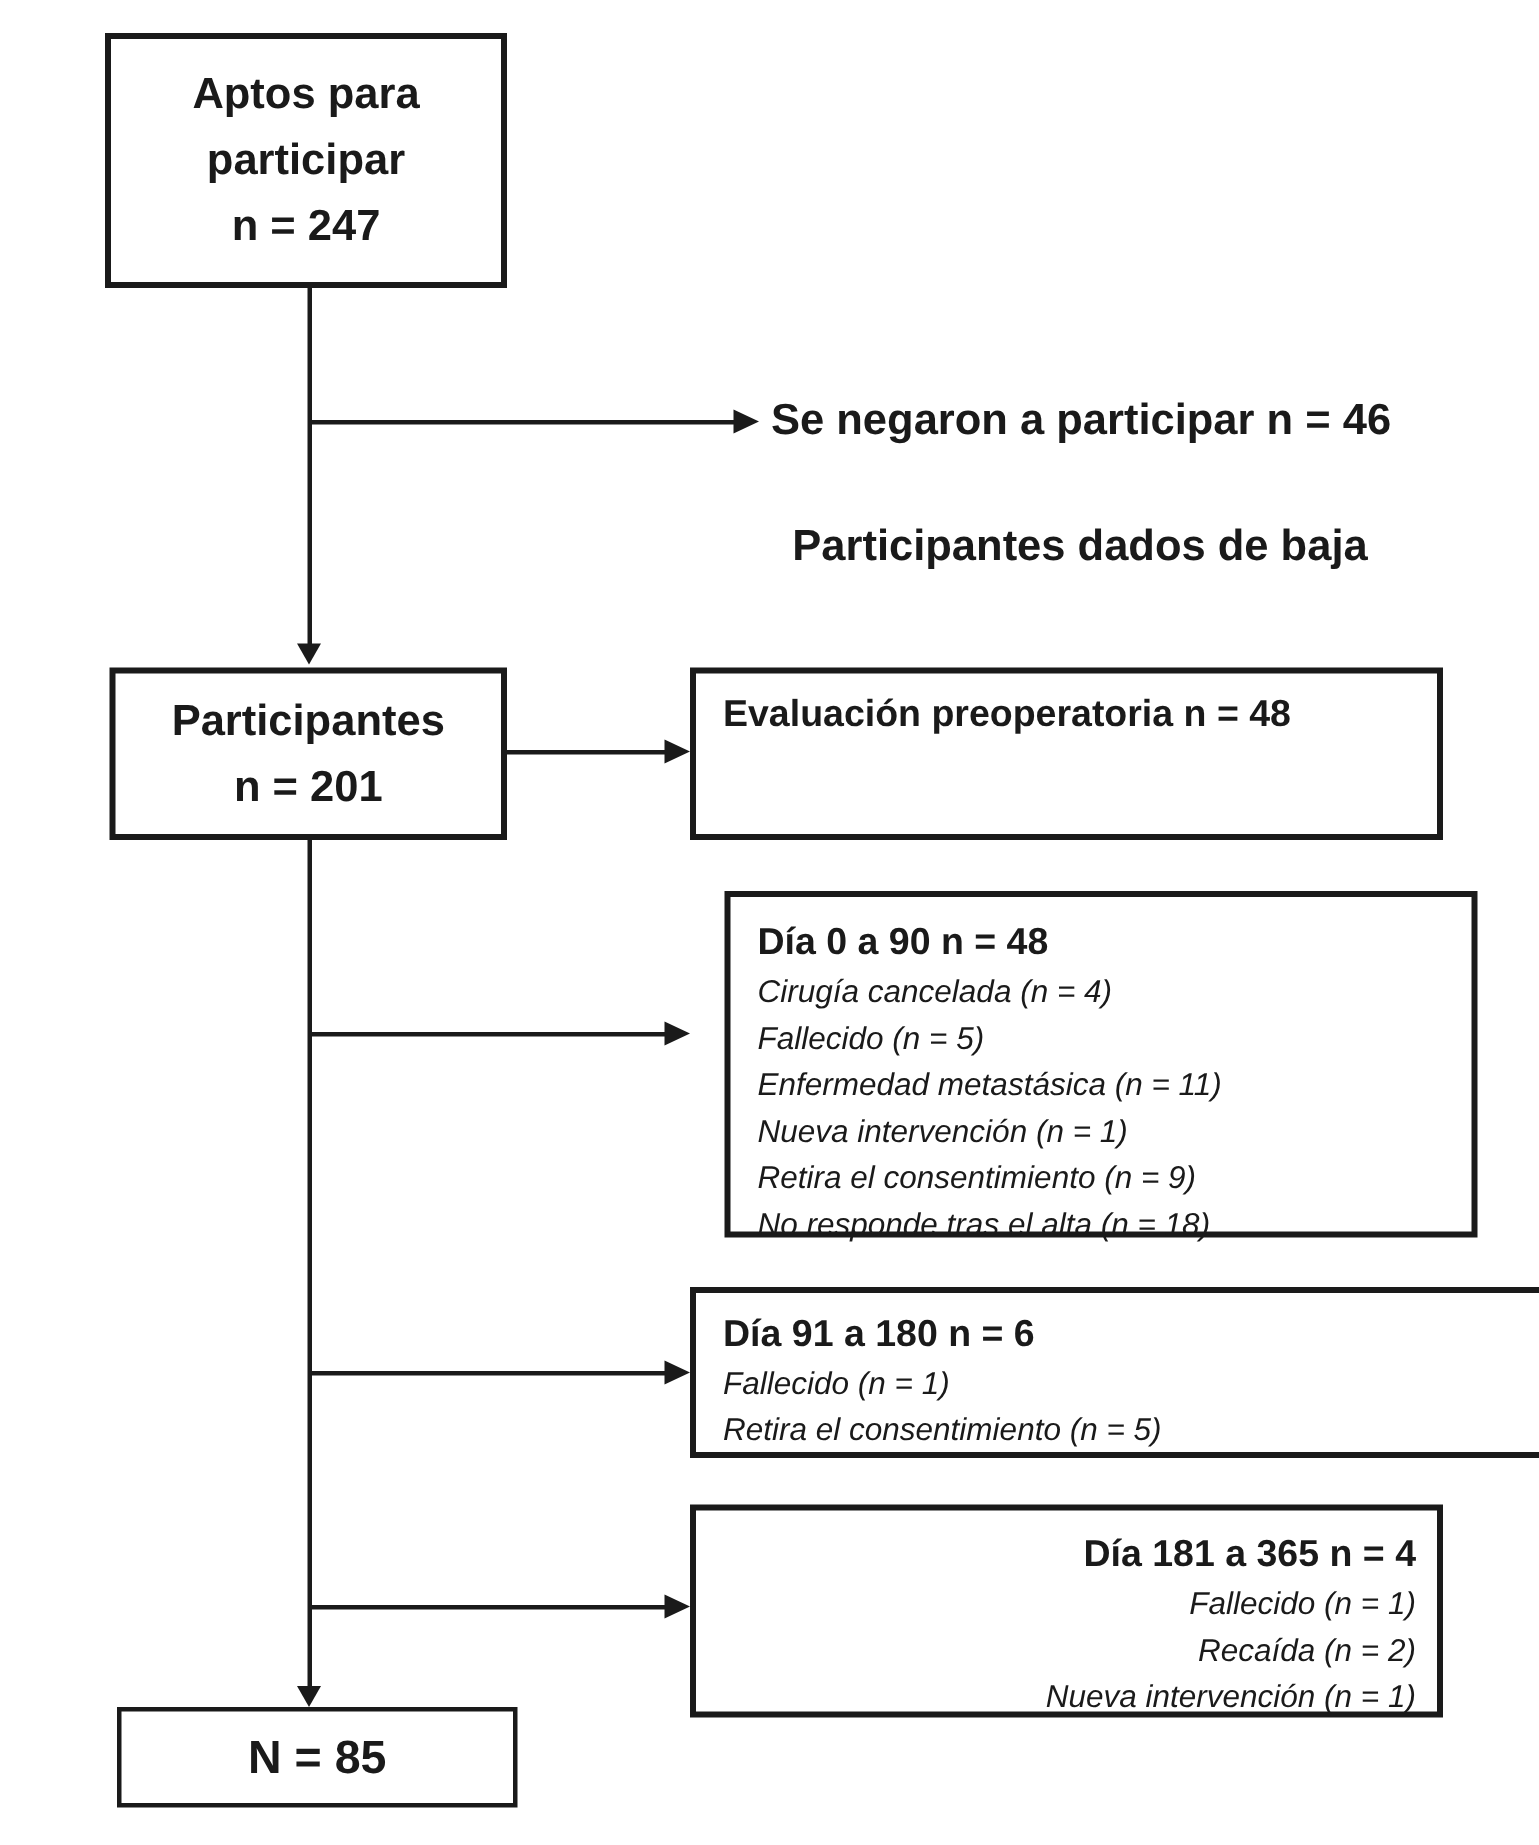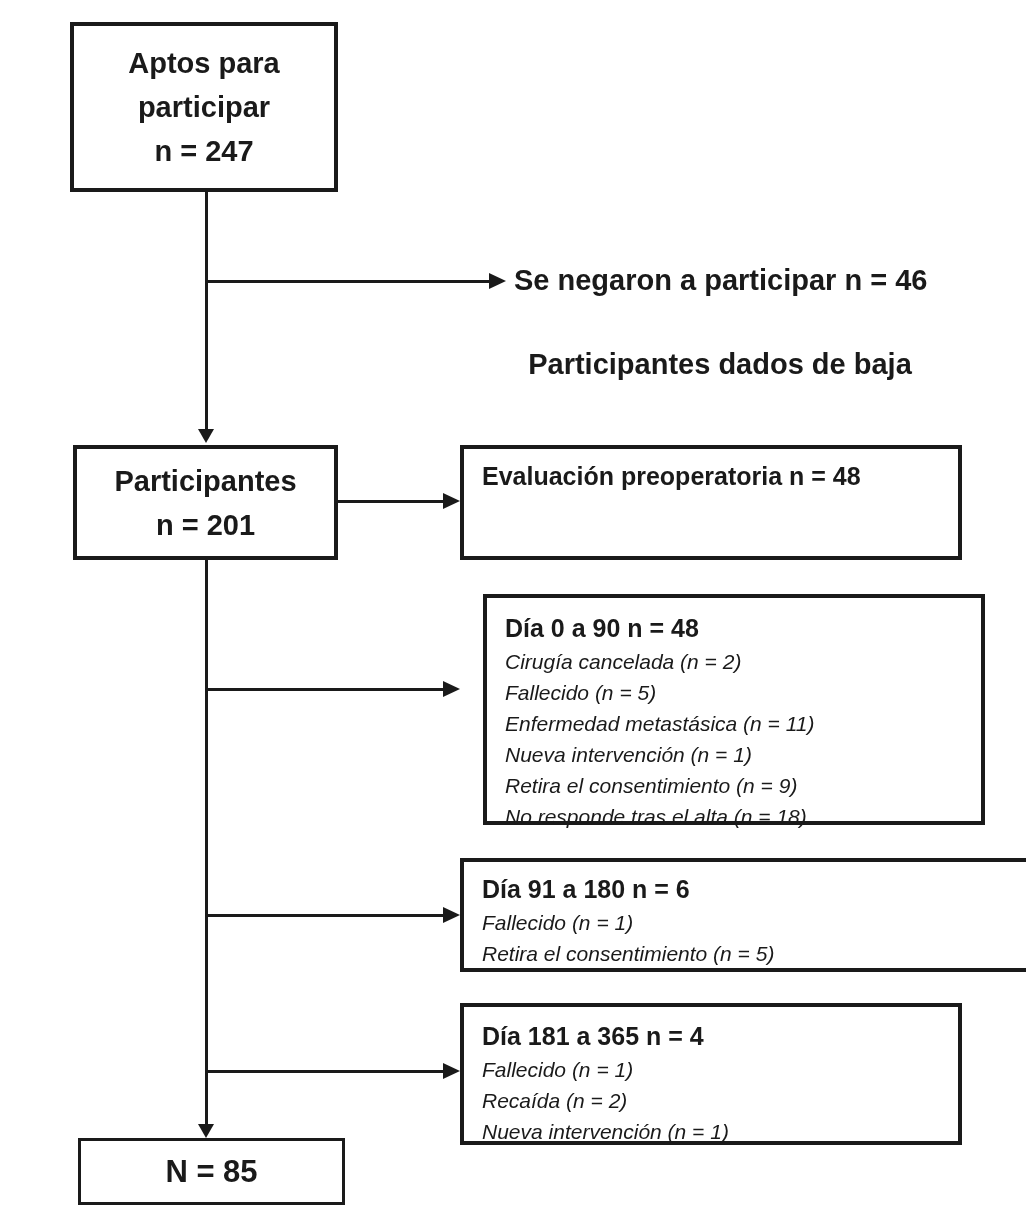--- a/index.html
+++ b/index.html
@@ -124,41 +124,41 @@
   </div>
 
   <div class="line" style="left:205px; top:560px; width:3px; height:565px;"></div>
   <div class="ah-down" style="left:198px; top:1124px;"></div>
 
   <div class="line" style="left:207px; top:688px; width:237px; height:3px;"></div>
   <div class="ah-right" style="left:443px; top:681px;"></div>
 
   <div class="detail-box" style="left:460px; top:594px; width:502px; height:231px; padding-top:12px;margin-left:23px;">
     <div class="detail-title">Día 0 a 90 n = 48</div>
-    <div class="detail-item">Cirugía cancelada (n = 2)</div>
+    <div class="detail-item">Cirugía cancelada (n = 4)</div>
     <div class="detail-item">Fallecido (n = 5)</div>
     <div class="detail-item">Enfermedad metastásica (n = 11)</div>
     <div class="detail-item">Nueva intervención (n = 1)</div>
     <div class="detail-item">Retira el consentimiento (n = 9)</div>
     <div class="detail-item">No responde tras el alta (n = 18)</div>
   </div>
 
   <div class="line" style="left:207px; top:914px; width:237px; height:3px;"></div>
   <div class="ah-right" style="left:443px; top:907px;"></div>
 
   <div class="detail-box" style="left:460px; top:858px; width:584px; height:114px;">
     <div class="detail-title">Día 91 a 180 n = 6</div>
     <div class="detail-item">Fallecido (n = 1)</div>
     <div class="detail-item">Retira el consentimiento (n = 5)</div>
   </div>
 
   <div class="line" style="left:207px; top:1070px; width:237px; height:3px;"></div>
   <div class="ah-right" style="left:443px; top:1063px;"></div>
 
-  <div class="detail-box" style="left:460px; top:1003px; width:502px; height:142px; padding-top:11px;">
+  <div class="detail-box" style="left:460px; top:1003px; width:502px; height:142px; padding-top:11px;text-align:right;">
     <div class="detail-title">Día 181 a 365 n = 4</div>
     <div class="detail-item">Fallecido (n = 1)</div>
     <div class="detail-item">Recaída (n = 2)</div>
     <div class="detail-item">Nueva intervención (n = 1)</div>
   </div>
 
   <div class="fbox center" style="left:78px; top:1138px; width:267px; height:67px; border-width:3px;">
     <div class="final-bold">N = 85</div>
   </div>
 

